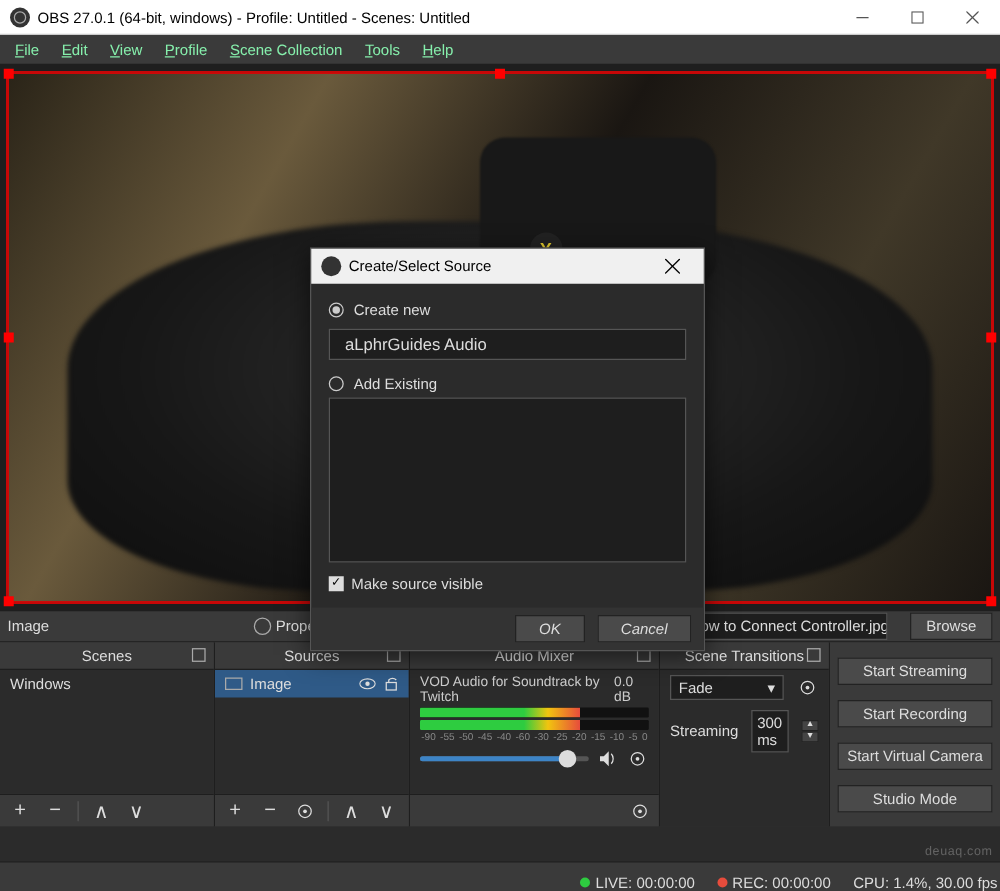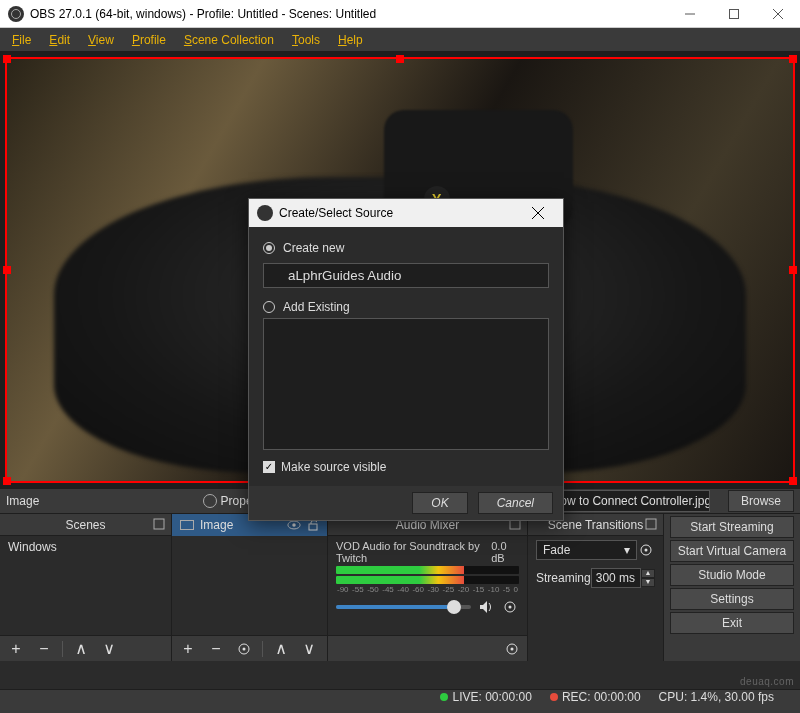--- a/index.html
+++ b/index.html
@@ -8,21 +8,21 @@
 
 .titlebar { height: 28px; background: #fff; color: #000; display: flex; align-items: center; padding-left: 8px; border-bottom: 1px solid #ccc; }
 .titlebar .obs-icon { width: 16px; height: 16px; background: #333; border-radius: 50%; margin-right: 6px; display: flex; align-items: center; justify-content: center; }
 .titlebar .obs-icon::after { content: ""; width: 8px; height: 8px; border: 1px solid #aaa; border-radius: 50%; }
 .titlebar-title { flex: 1; font-size: 12px; color: #000; }
 .winbtn { width: 44px; height: 28px; display: flex; align-items: center; justify-content: center; color: #555; }
 .winbtn svg { width: 10px; height: 10px; }
 
 
 .menubar { height: 24px; background: #3a3a3a; display: flex; align-items: center; padding: 0 4px; gap: 2px; border-bottom: 1px solid #1e1e1e; }
-.menubar-item { padding: 2px 8px; color: #eab308; font-size: 12px; }
+.menubar-item { padding: 2px 8px; color: #86efac; font-size: 12px; }
 .menubar-item u { text-decoration: underline; }
 
 
 .preview-area { position: relative; height: 436px; background: #1e1e1e; display: flex; align-items: center; justify-content: center; }
 .preview-canvas { position: relative; width: 788px; height: 424px; background: linear-gradient(120deg, #2a2418 0%, #6a5a3c 25%, #1a1612 50%, #403828 75%, #1a1612 100%); border: 1px solid #ff0000; outline: 1px solid #ff0000; }
 .preview-handle { position: absolute; width: 8px; height: 8px; background: #ff0000; transform: translate(-50%, -50%); }
 .h-tl { top: 0; left: 0; } .h-tc { top: 0; left: 50%; } .h-tr { top: 0; left: 100%; }
 .h-ml { top: 50%; left: 0; } .h-mr { top: 50%; left: 100%; }
 .h-bl { top: 100%; left: 0; } .h-bc { top: 100%; left: 50%; } .h-br { top: 100%; left: 100%; }
 
@@ -64,44 +64,44 @@
 .am-meter { height:8px; background:#111; margin: 2px 0 1px; position:relative; border-radius:1px; overflow:hidden; }
 .am-meter-fill { position:absolute; left:0; top:0; bottom:0; width:70%; background:linear-gradient(90deg,#2ecc40 65%,#f1c40f 80%,#e74c3c 100%); }
 .am-ticks { display:flex; justify-content:space-between; font-size:8px; color:#888; padding:0 1px; }
 .am-ctrl { display:flex; align-items:center; gap:6px; margin-top:4px; }
 .am-slider { flex:1; height:4px; background:#555; position:relative; border-radius:2px; }
 .am-knob { position:absolute; right:10px; top:-5px; width:14px; height:14px; background:#ddd; border-radius:50%; }
 .am-slider-fill { position:absolute; left:0; top:0; bottom:0; right:20px; background:#3d84c6; border-radius:2px; }
 .ico-btn { width:18px; height:18px; display:flex; align-items:center; justify-content:center; color:#ddd; }
 
 
-.st-row { display:flex; align-items:center; gap:0; padding:4px 8px; }
+.st-row { display:flex; align-items:center; gap:10px; padding:4px 8px; }
 .st-select { flex:1; background:#1e1e1e; border:1px solid #555; padding:2px 6px; display:flex; justify-content:space-between; align-items:center; }
 .st-input { width:72px; background:#1e1e1e; border:1px solid #555; padding:2px 4px; }
 .spinner { display:flex; flex-direction:column; }
 .spin-btn { width:14px; height:9px; background:#444; border:1px solid #222; font-size:7px; line-height:6px; text-align:center; }
 
 
-.ctrl-btn { margin:2px 6px; background:#4a4a4a; border:1px solid #222; padding:3px 0; text-align:center; font-size:12px; color:#ddd; }
-
-
-.statusbar { position:absolute; left:0; right:0; bottom:0; height:24px; background:#3a3a3a; border-top:1px solid #1e1e1e; display:flex; align-items:flex-start; justify-content:flex-end; gap:18px; padding:0 26px; font-size:12px; color:#ddd; }
+.ctrl-btn { margin:12px 6px; background:#4a4a4a; border:1px solid #222; padding:3px 0; text-align:center; font-size:12px; color:#ddd; }
+
+
+.statusbar { position:absolute; left:0; right:0; bottom:0; height:24px; background:#3a3a3a; border-top:1px solid #1e1e1e; display:flex; align-items:flex-end; justify-content:flex-end; gap:18px; padding:0 2px; font-size:12px; color:#ddd; }
 .status-dot { width:8px; height:8px; border-radius:50%; display:inline-block; margin-right:4px; }
 .dot-green { background:#2ecc40; } .dot-red { background:#e74c3c; }
 
 
 .dialog { position:absolute; left:248px; top:198px; width:316px; background:#2b2b2b; border:1px solid #555; box-shadow:0 4px 20px rgba(0,0,0,0.6); }
 .dlg-title { height:28px; background:#f0f0f0; color:#000; display:flex; align-items:center; padding:0 8px; }
 .dlg-title .obs-icon { width:16px; height:16px; background:#333; border-radius:50%; margin-right:6px; }
 .dlg-close { margin-left:auto; width:34px; height:28px; display:flex; align-items:center; justify-content:center; }
 .dlg-body { padding:10px 14px 6px; }
 .radio-row { display:flex; align-items:center; gap:8px; margin:4px 0; color:#ddd; }
 .radio { width:12px; height:12px; border:1px solid #ccc; border-radius:50%; display:inline-flex; align-items:center; justify-content:center; }
 .radio.checked::after { content:""; width:6px; height:6px; background:#ccc; border-radius:50%; }
-.dlg-input { width:100%; background:#1e1e1e; border:1px solid #555; padding:4px 24px; color:#ddd; margin:4px 0 8px; }
+.dlg-input { width:100%; background:#1e1e1e; border:1px solid #555; padding:4px 12px; color:#ddd; margin:4px 0 8px; }
 .dlg-list { width:100%; height:132px; background:#1e1e1e; border:1px solid #555; }
 .check-row { display:flex; align-items:center; gap:6px; margin:10px 0 6px; color:#ddd; }
 .checkbox { width:12px; height:12px; background:#ddd; display:inline-flex; align-items:center; justify-content:center; color:#000; font-size:10px; line-height:10px; }
 .dlg-btns { background:#333; padding:6px 10px; display:flex; justify-content:flex-end; gap:10px; }
 .dlg-btn { background:#4a4a4a; border:1px solid #222; padding:3px 18px; color:#ddd; font-size:12px;font-style:italic; }
 
 
 .wm { position:absolute; right:6px; bottom:26px; font-size:10px; color:#888; opacity:.6; letter-spacing:.5px; }
 </style>
 </head>
@@ -185,20 +185,26 @@
     <div class="panel-footer">
       <div class="tool-btn">+</div>
       <div class="tool-btn">−</div>
       <div class="sep"></div>
       <div class="tool-btn">∧</div>
       <div class="tool-btn">∨</div>
     </div>
   </div>
 
   <div class="panel" style="width:156px">
+    <div class="panel-header">
+      <span>Sources</span>
+      <span class="panel-pop"><svg viewBox="0 0 12 12">
+            <rect x="1" y="1" width="10" height="10" fill="none" stroke="#aaa"></rect>
+          </svg></span>
+    </div>
     <div class="panel-body">
       <div class="list-item sel">
         <span class="src-ico"></span>
         <span>Image</span>
         <span class="eye-ico"><svg viewBox="0 0 16 16">
               <ellipse cx="8" cy="8" rx="7" ry="4.5" fill="none" stroke="#ddd"></ellipse>
               <circle cx="8" cy="8" r="2" fill="#ddd"></circle>
             </svg></span>
         <span class="lock-ico"><svg viewBox="0 0 12 12">
               <rect x="2" y="5" width="8" height="6" fill="none" stroke="#ddd"></rect>
@@ -312,20 +318,21 @@
           <div class="spin-btn">▲</div>
           <div class="spin-btn">▼</div>
         </div>
       </div>
     </div>
   </div>
 
   <div class="panel" style="flex:1">
     <div class="panel-body" style="background:#3a3a3a">
       <div class="ctrl-btn">Start Streaming</div>
+      <div class="ctrl-btn">Start Recording</div>
       <div class="ctrl-btn">Start Virtual Camera</div>
       <div class="ctrl-btn">Studio Mode</div>
       <div class="ctrl-btn">Settings</div>
       <div class="ctrl-btn">Exit</div>
     </div>
   </div>
 
 </div>
 
 <div class="statusbar">

